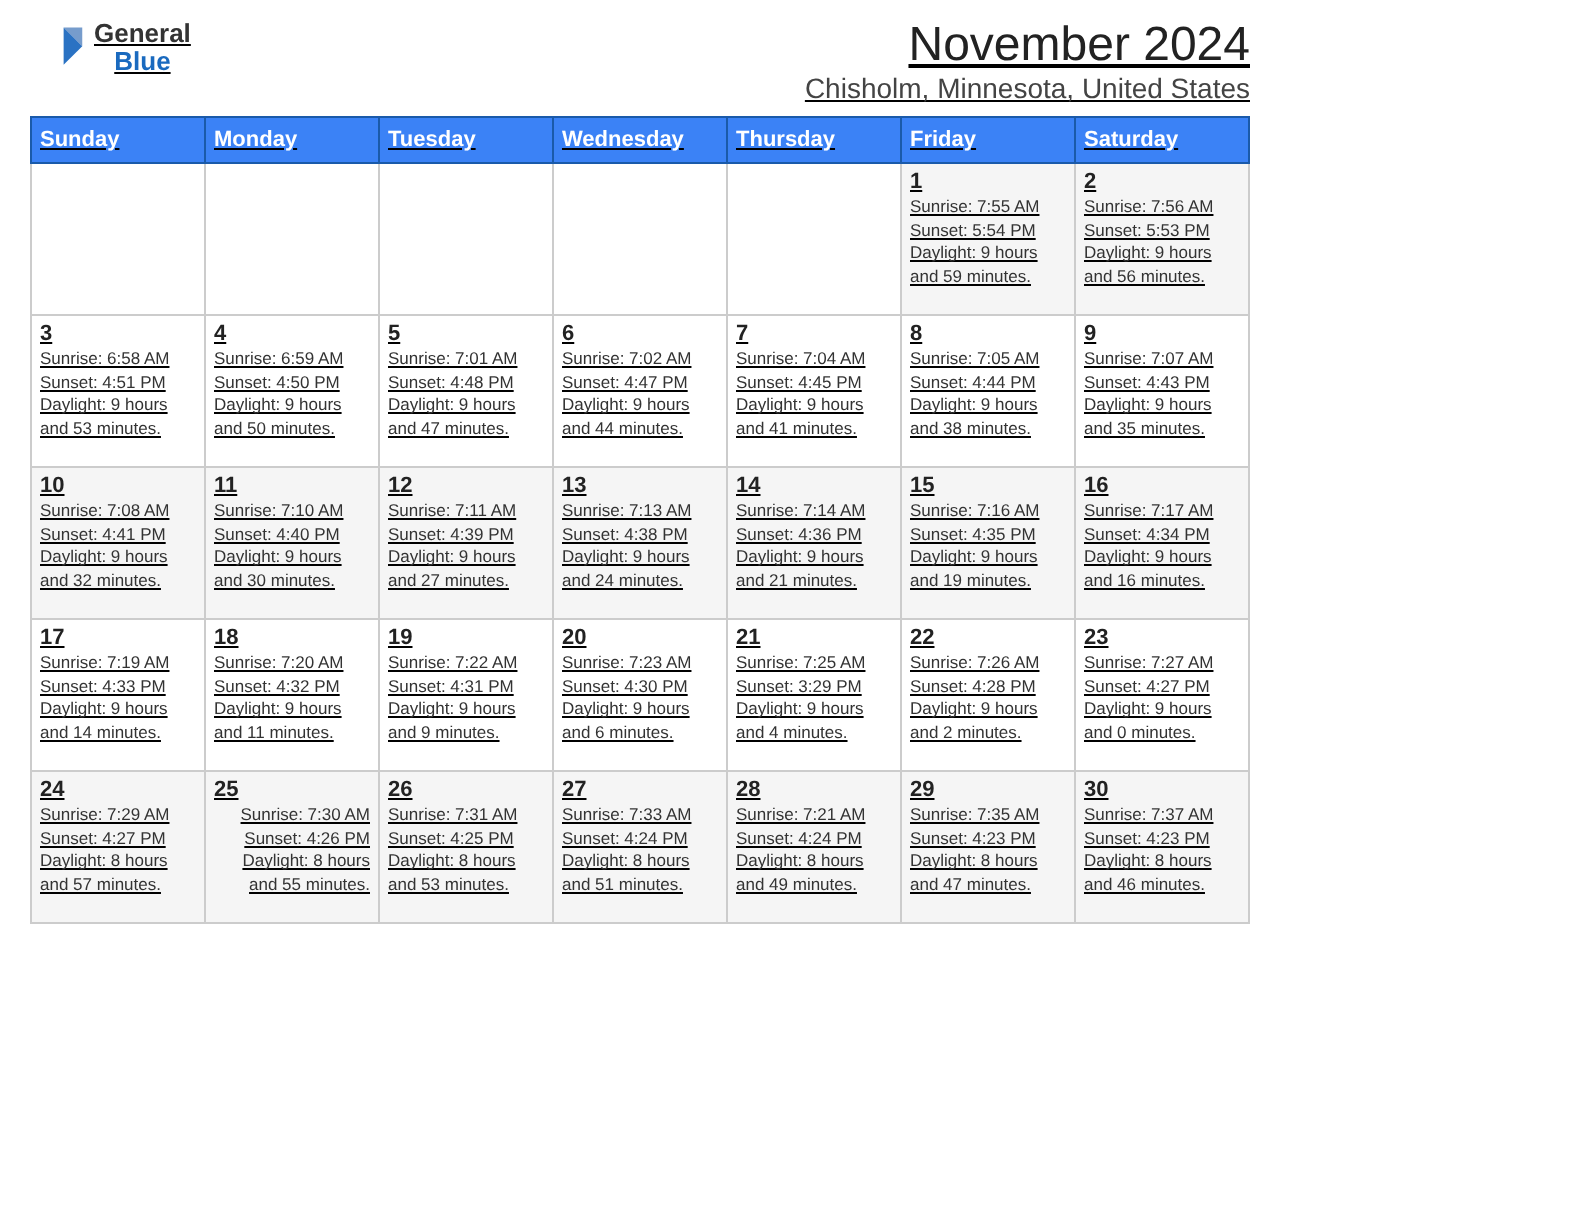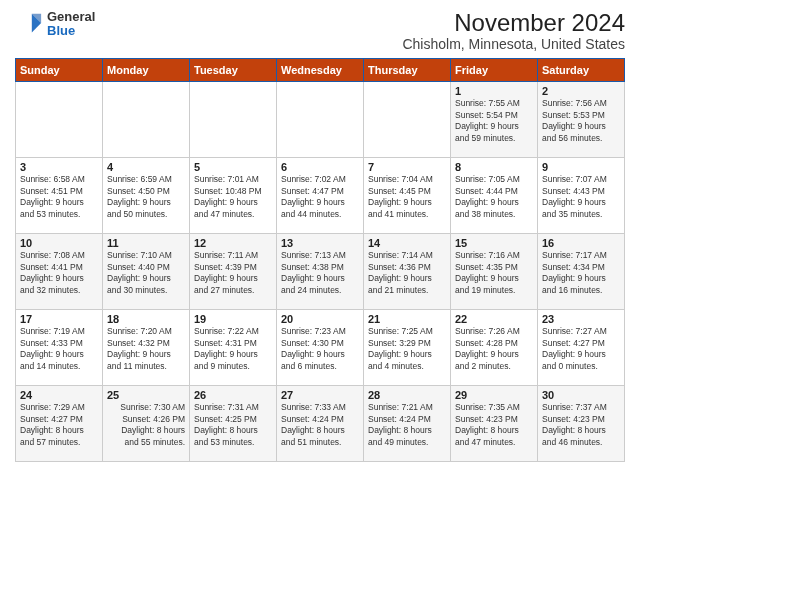--- a/index.html
+++ b/index.html
@@ -6,20 +6,21 @@
     body {
       font-family: Arial, sans-serif;
       background: #fff;
       width: 792px;
       height: 612px;
       overflow: hidden;
     }
     .container {
       width: 640px;
       padding: 10px 15px 5px 15px;
+      text-decoration: underline;
     }
     .header-row {
       display: flex;
       align-items: flex-start;
       justify-content: space-between;
       margin-bottom: 6px;
     }
     .logo {
       display: flex;
       align-items: center;
@@ -32,20 +33,21 @@
     }
     .logo-general {
       font-size: 13px;
       font-weight: bold;
       color: #333;
     }
     .logo-blue {
       font-size: 13px;
       font-weight: bold;
       color: #1a6abf;
+      text-align: center;
     }
     .logo-icon {
       width: 28px;
       height: 28px;
     }
     .title-block {
       text-align: right;
     }
     .main-title {
       font-size: 24px;
@@ -56,21 +58,21 @@
     .subtitle {
       font-size: 14px;
       color: #444;
     }
     table {
       width: 100%;
       border-collapse: collapse;
       table-layout: fixed;
     }
     thead tr th {
-      background-color: #c2410c;
+      background-color: #3b82f6;
       color: #fff;
       font-size: 11px;
       font-weight: bold;
       padding: 5px 4px;
       text-align: left;
       border: 1px solid #1a5aaa;
     }
     tbody tr td {
       border: 1px solid #ccc;
       vertical-align: top;
@@ -160,21 +162,21 @@
           </td>
           <td>
             <span class="day-num">4</span>
             <div class="day-detail" style="white-space: pre-line;">Sunrise: 6:59 AM
 Sunset: 4:50 PM
 Daylight: 9 hours and 50 minutes.</div>
           </td>
           <td>
             <span class="day-num">5</span>
             <div class="day-detail" style="white-space: pre-line;">Sunrise: 7:01 AM
-Sunset: 10:48 PM
+Sunset: 4:48 PM
 Daylight: 9 hours and 47 minutes.</div>
           </td>
           <td>
             <span class="day-num">6</span>
             <div class="day-detail" style="white-space: pre-line;">Sunrise: 7:02 AM
 Sunset: 4:47 PM
 Daylight: 9 hours and 44 minutes.</div>
           </td>
           <td>
             <span class="day-num">7</span>

